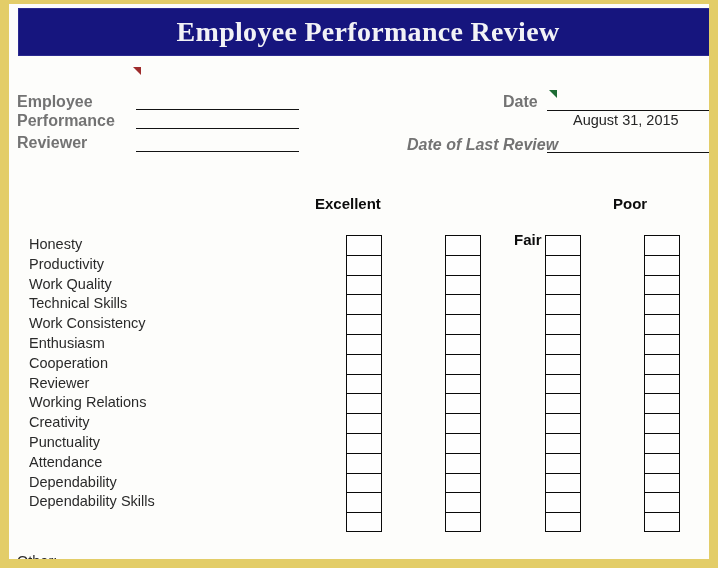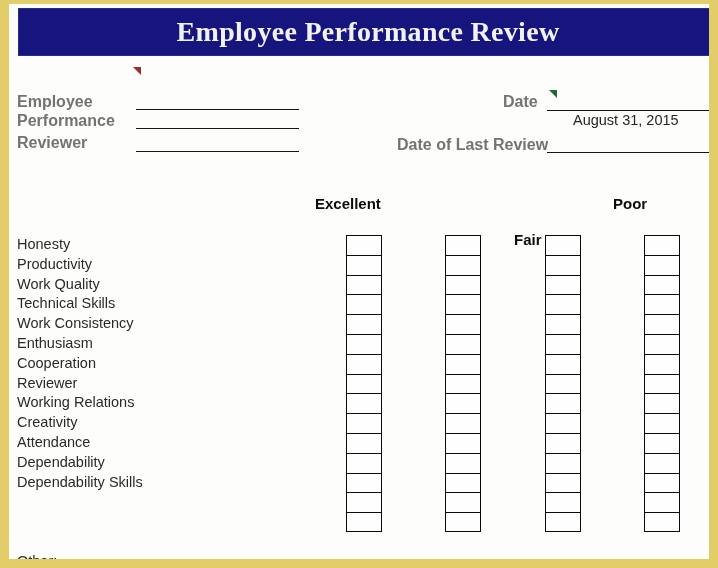--- a/index.html
+++ b/index.html
@@ -89,21 +89,21 @@
     font-size: 15px;
     font-weight: bold;
     color: #0c0c0c;
     text-align: left;
     white-space: nowrap;
   }
 
   
   #criteria {
     position: absolute;
-    left: 8px;
+    left: 20px;
     top: 231px;
     width: 300px;
   }
   .criterion {
     height: 19.8px;
     line-height: 19.8px;
     font-size: 14.5px;
     color: #2a2a2a;
     white-space: nowrap;
   }
@@ -155,39 +155,40 @@
   <div class="lbl-plain" style="left:131px; top:109px;"></div>
 
   <div class="lbl-bold" style="left:8px; top:130px;">Reviewer</div>
   <div class="rule" style="left:127px; top:147px; width:163px;"></div>
   <div class="lbl-plain" style="left:131px; top:131px;"></div>
 
   <div class="lbl-bold" style="left:494px; top:89px;">Date</div>
   <div class="rule" style="left:538px; top:106px; width:171px;"></div>
   <div class="lbl-plain" style="left:564px; top:85px;margin-top:23px;">August 31, 2015</div>
 
-  <div class="lbl-bold" style="left:388px; top:132px;">Date of Last Review</div>
+  <div class="lbl-bold" style="left:398px; top:132px;font-style:italic;">Date of Last Review</div>
   <div class="rule" style="left:538px; top:148px; width:171px;"></div>
   <div class="lbl-plain" style="left:542px; top:132px;"></div>
 
   <div class="rate-head" style="left:306px; width:100px;">Excellent</div>
   <div class="rate-head" style="left:505px; width:100px;margin-top:36px;">Fair</div>
   <div class="rate-head" style="left:604px; width:100px;">Poor</div>
 
   <div id="criteria">
       <div class="criterion">Honesty</div>
       <div class="criterion">Productivity</div>
       <div class="criterion">Work Quality</div>
       <div class="criterion">Technical Skills</div>
       <div class="criterion">Work Consistency</div>
       <div class="criterion">Enthusiasm</div>
       <div class="criterion">Cooperation</div>
       <div class="criterion">Reviewer</div>
       <div class="criterion">Working Relations</div>
       <div class="criterion">Creativity</div>
+      <div class="criterion">Punctuality</div>
       <div class="criterion">Attendance</div>
       <div class="criterion">Dependability</div>
       <div class="criterion">Dependability Skills</div>
     </div>
 
   <div class="box-col" style="left:337px;">
       <div class="box-cell"></div>
       <div class="box-cell"></div>
       <div class="box-cell"></div>
       <div class="box-cell"></div>

